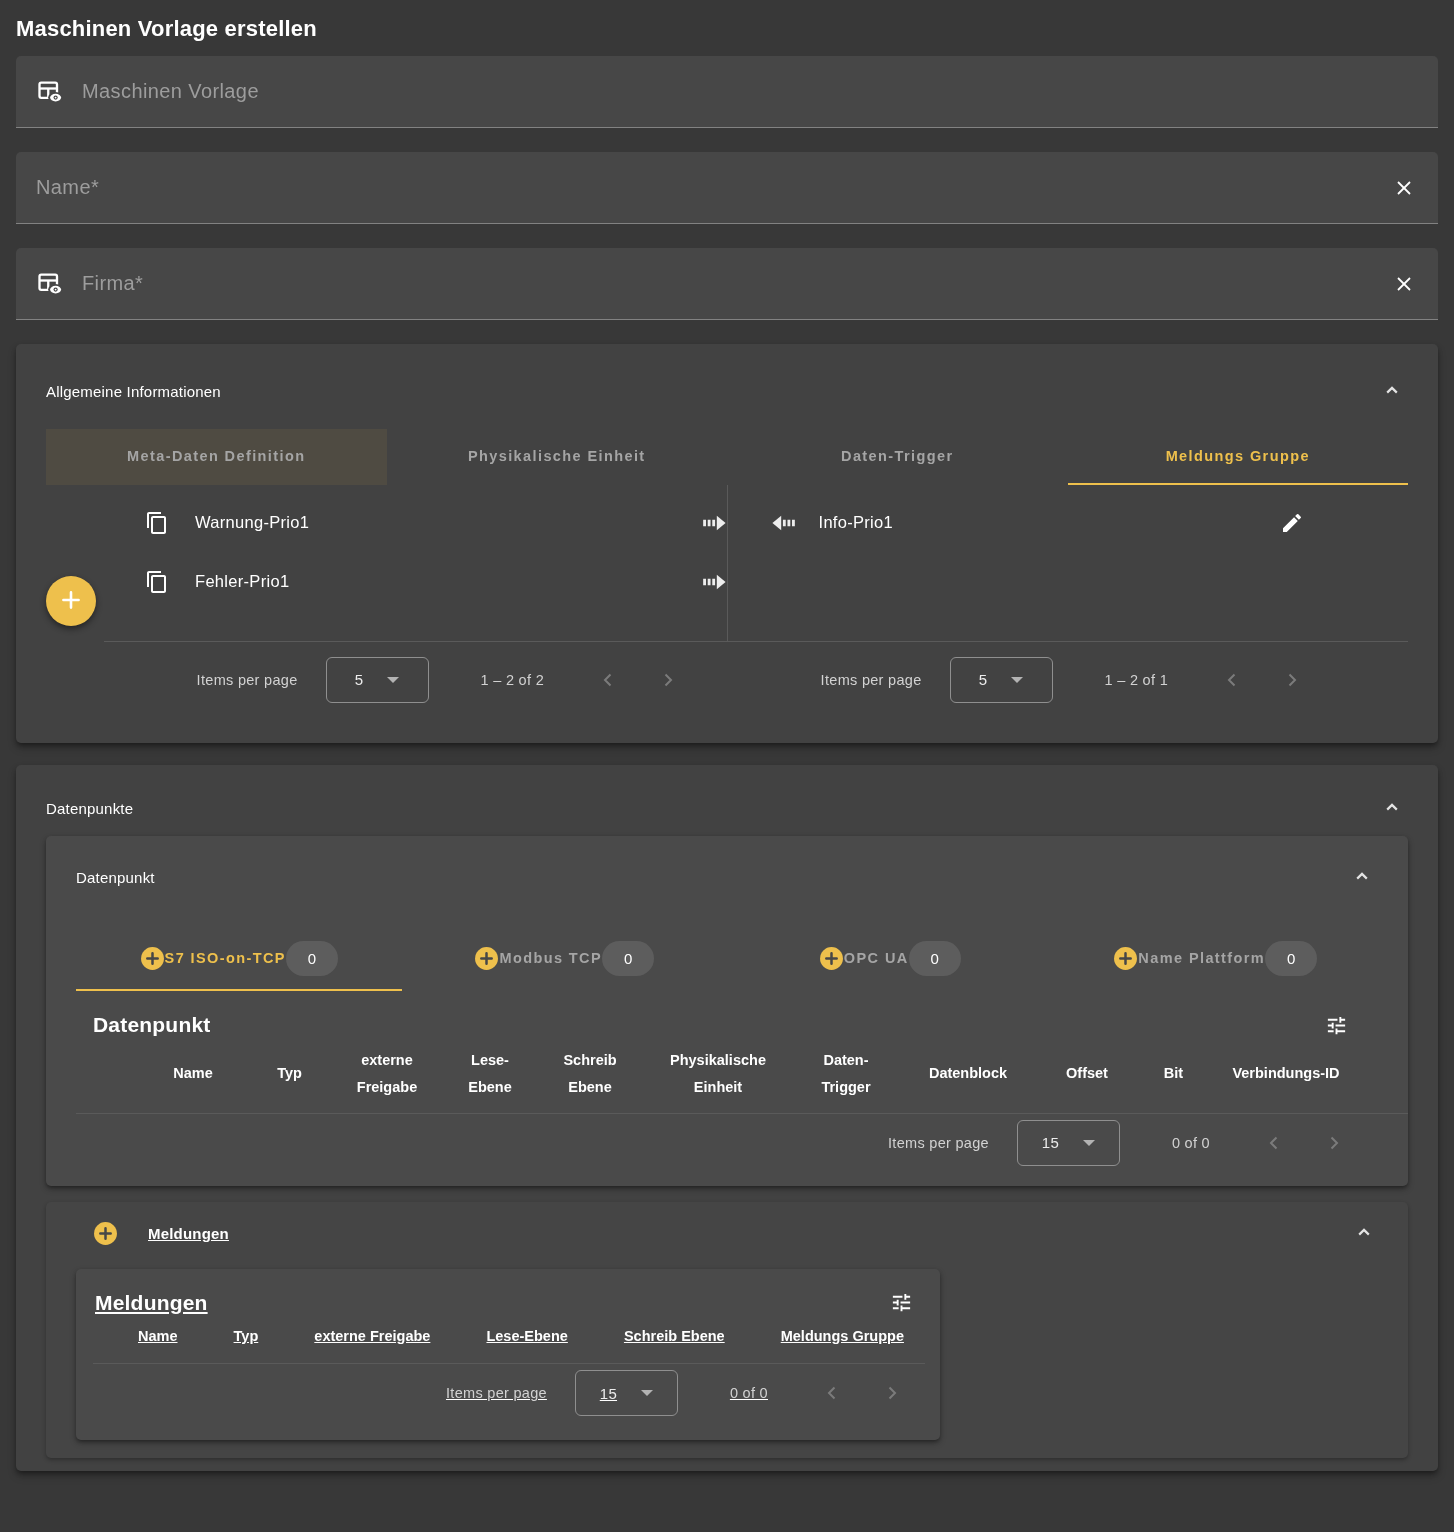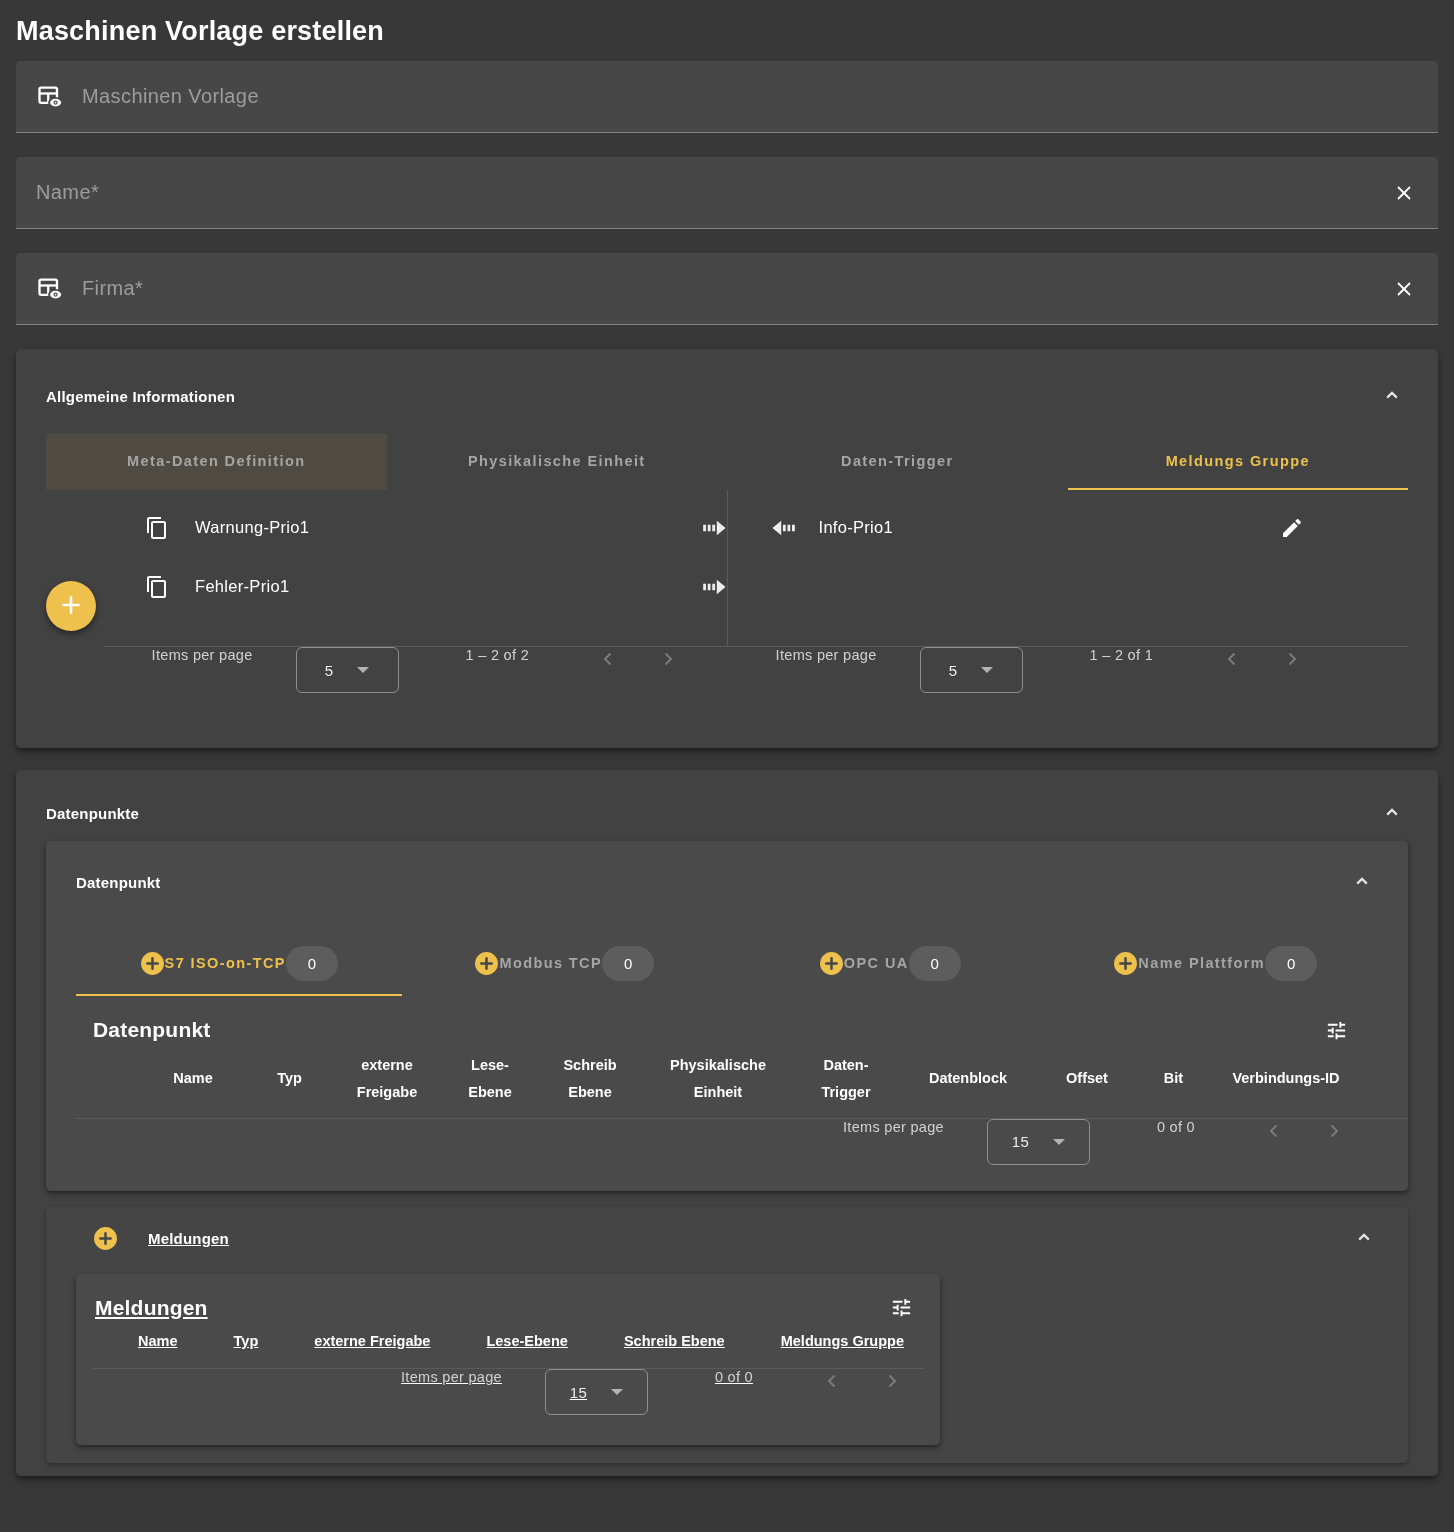--- a/index.html
+++ b/index.html
@@ -18,41 +18,41 @@
   *{box-sizing:border-box;margin:0;padding:0;}
   html,body{width:1454px;}
   body{
     background:var(--page-bg);
     color:var(--txt);
     font-family:"Liberation Sans", sans-serif;
     height:1532px;
     overflow:hidden;
   }
   .page{padding:8px 16px 8px;}
-  h1.page-title{font-size:27px;font-weight:700;margin:8px 0 14px;letter-spacing:.2px;}
+  h1.page-title{font-size:22px;font-weight:700;margin:8px 0 14px;letter-spacing:.2px;}
 
   
   .field{
     height:72px;background:var(--field);
     border-radius:5px 5px 0 0;border-bottom:1px solid #828282;
     display:flex;align-items:center;padding:0 22px 0 20px;margin-bottom:24px;
     cursor:text;
   }
   .field .lead-icon{display:flex;margin-right:18px;flex:0 0 auto;}
   .field .ph{color:#9d9d9d;font-size:20px;letter-spacing:.4px;}
   .field .clear{margin-left:auto;display:flex;cursor:pointer;}
 
   
   .panel{
     background:var(--panel);border-radius:5px;
     box-shadow:0 3px 5px -1px rgba(0,0,0,.4),0 5px 8px 0 rgba(0,0,0,.22);
     position:relative;
   }
   .panel-hd{display:flex;align-items:center;justify-content:space-between;}
-  .panel-hd h2,.panel-hd h3{font-size:15px;font-weight:700;letter-spacing:.2px;}
+  .panel-hd h2,.panel-hd h3{font-size:15px;font-weight:400;letter-spacing:.2px;}
   .chev-btn{display:flex;cursor:pointer;background:none;border:none;padding:0;}
 
   
   #general-panel{margin-top:20px;padding-bottom:26px;}
   #general-panel .panel-hd{padding:34px 34px 24px 30px;}
 
   .tabbar{display:flex;margin:0 30px;height:56px;}
   .tab{
     flex:1;display:flex;align-items:center;justify-content:center;
     color:var(--txt-grey);font-size:14.5px;font-weight:700;letter-spacing:1.4px;
@@ -73,22 +73,22 @@
 
   .fab{
     position:absolute;left:30px;top:232px;width:50px;height:50px;border-radius:50%;
     background:var(--accent);display:flex;align-items:center;justify-content:center;
     box-shadow:0 3px 6px rgba(0,0,0,.45);cursor:pointer;border:none;
   }
 
   .pag-row{display:flex;margin:0 30px;}
   .pag{
     flex:1;border-top:1px solid var(--divider);height:76px;
-    display:flex;justify-content:flex-end;
-    color:var(--txt-dim);font-size:14.5px;letter-spacing:.3px;gap:15px;
+    display:flex;align-items:center;justify-content:flex-end;
+    color:var(--txt-dim);font-size:14.5px;letter-spacing:.3px;
   }
   .pag.inset-left{margin-left:58px;}
   .pag.pad-r-48{padding-right:48px;}
   .pag.pad-r-104{padding-right:104px;}
   .pag .select{
     width:103px;height:46px;border:1px solid #8f8f8f;border-radius:6px;
     margin:0 28px;display:flex;align-items:center;justify-content:center;gap:24px;
     color:#ececec;font-size:15px;cursor:pointer;
   }
   .caret{width:0;height:0;border-left:6px solid transparent;border-right:6px solid transparent;border-top:6px solid #b3b3b3;}

